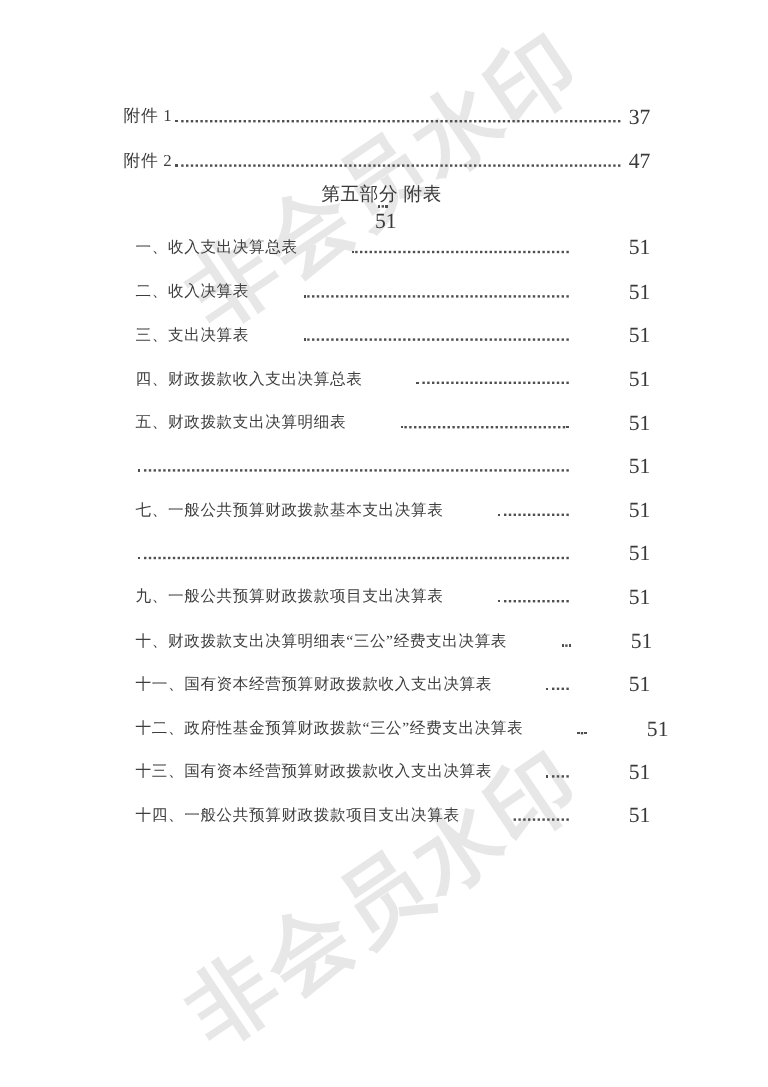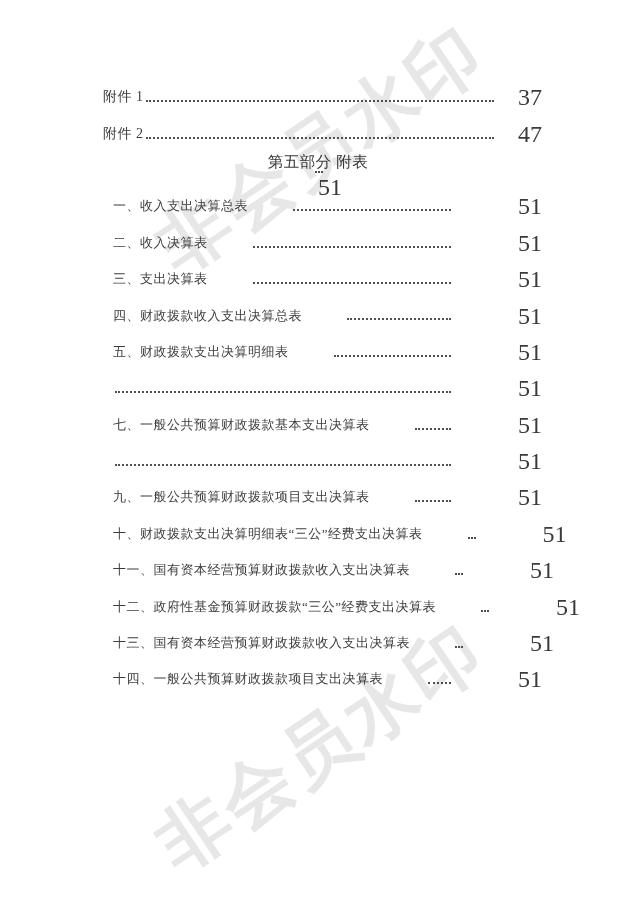--- a/index.html
+++ b/index.html
@@ -56,27 +56,26 @@
   .lvl-item       { margin-left: 19px; font-size: 13px; gap: 43px; }
   .leader {
     flex: 1 1 auto;
     min-width: 8px;
     height: 0.9em;
     border-bottom: 2px dotted #4f4f4f;
     margin-left: 2px;
     transform: translateY(-2px);
   }
   .pagenum {
-    font-size: 24px;
+    font-size: 18px;
     line-height: 1;
     padding-left: 4px;
     min-width: 21px;
     text-align: right;
     color: #3a3a3a;
-    margin-left: 20px;
   }
 </style>
 </head>
 <body>
 
 <div class="page">
 
   <div class="watermark wm-top" style="color: rgb(231, 231, 231);">非会员水印</div>
 
   <div class="watermark wm-bottom" style="color: rgb(231, 231, 231);">非会员水印</div>

